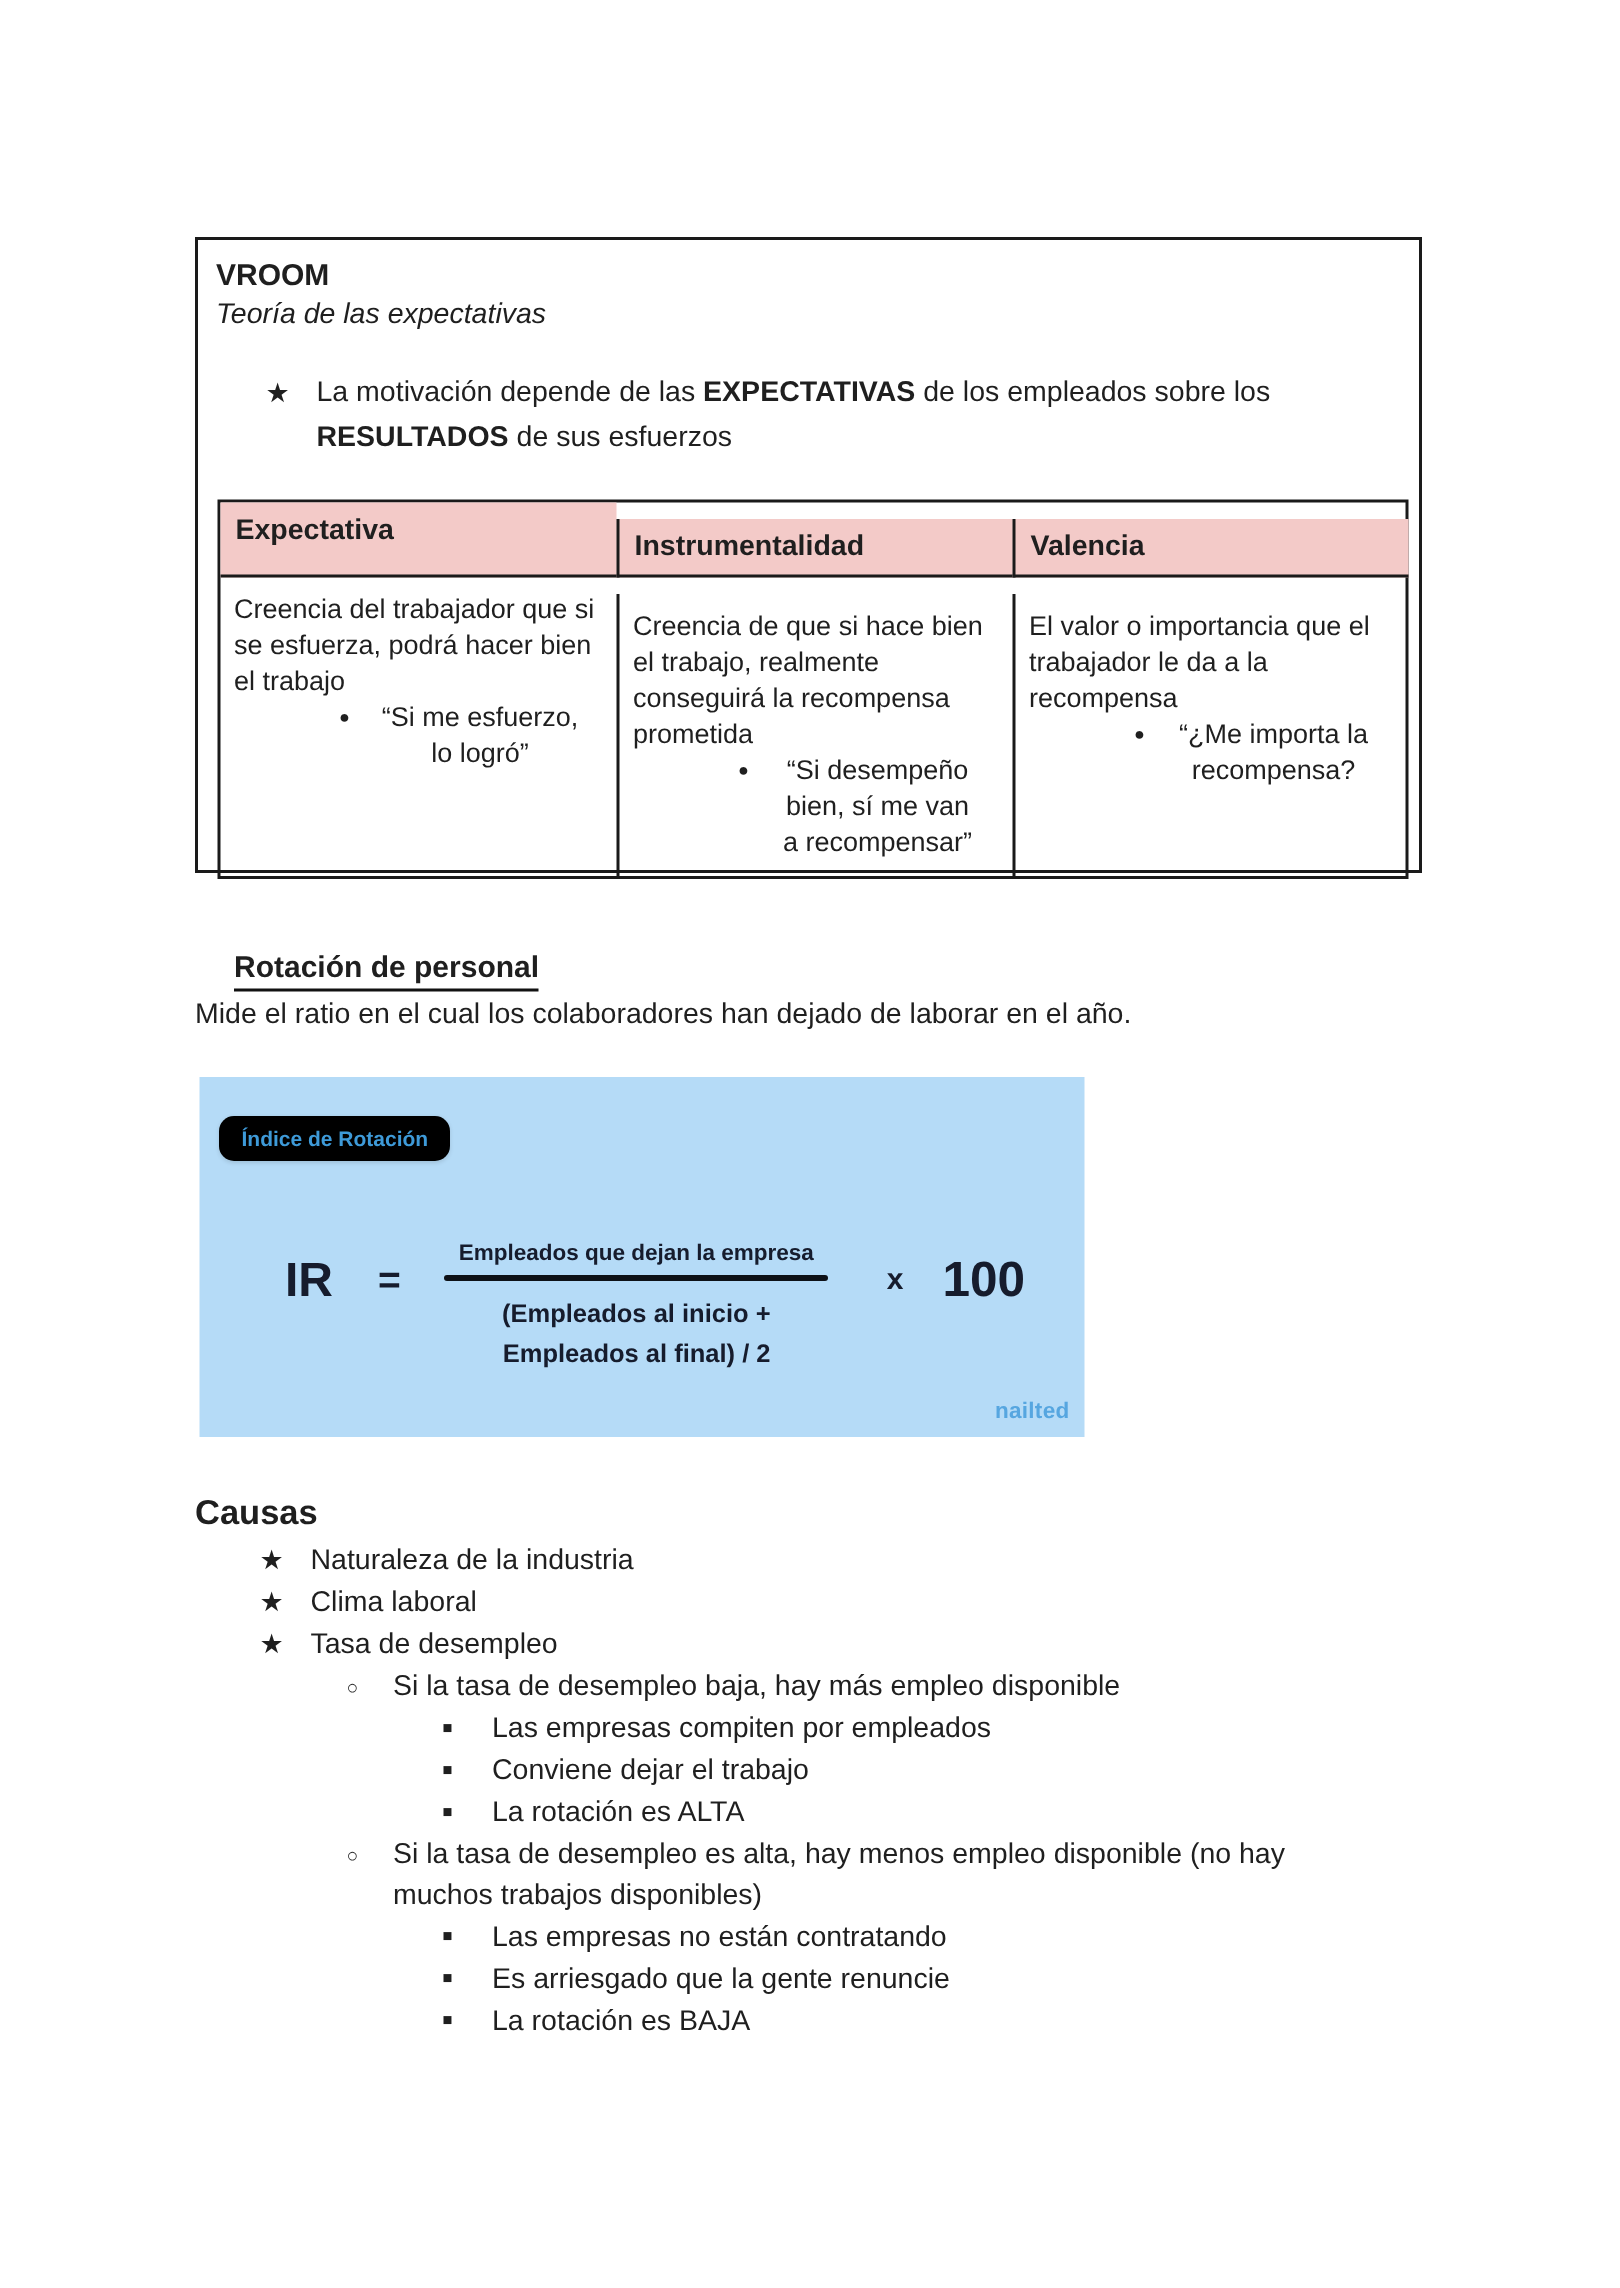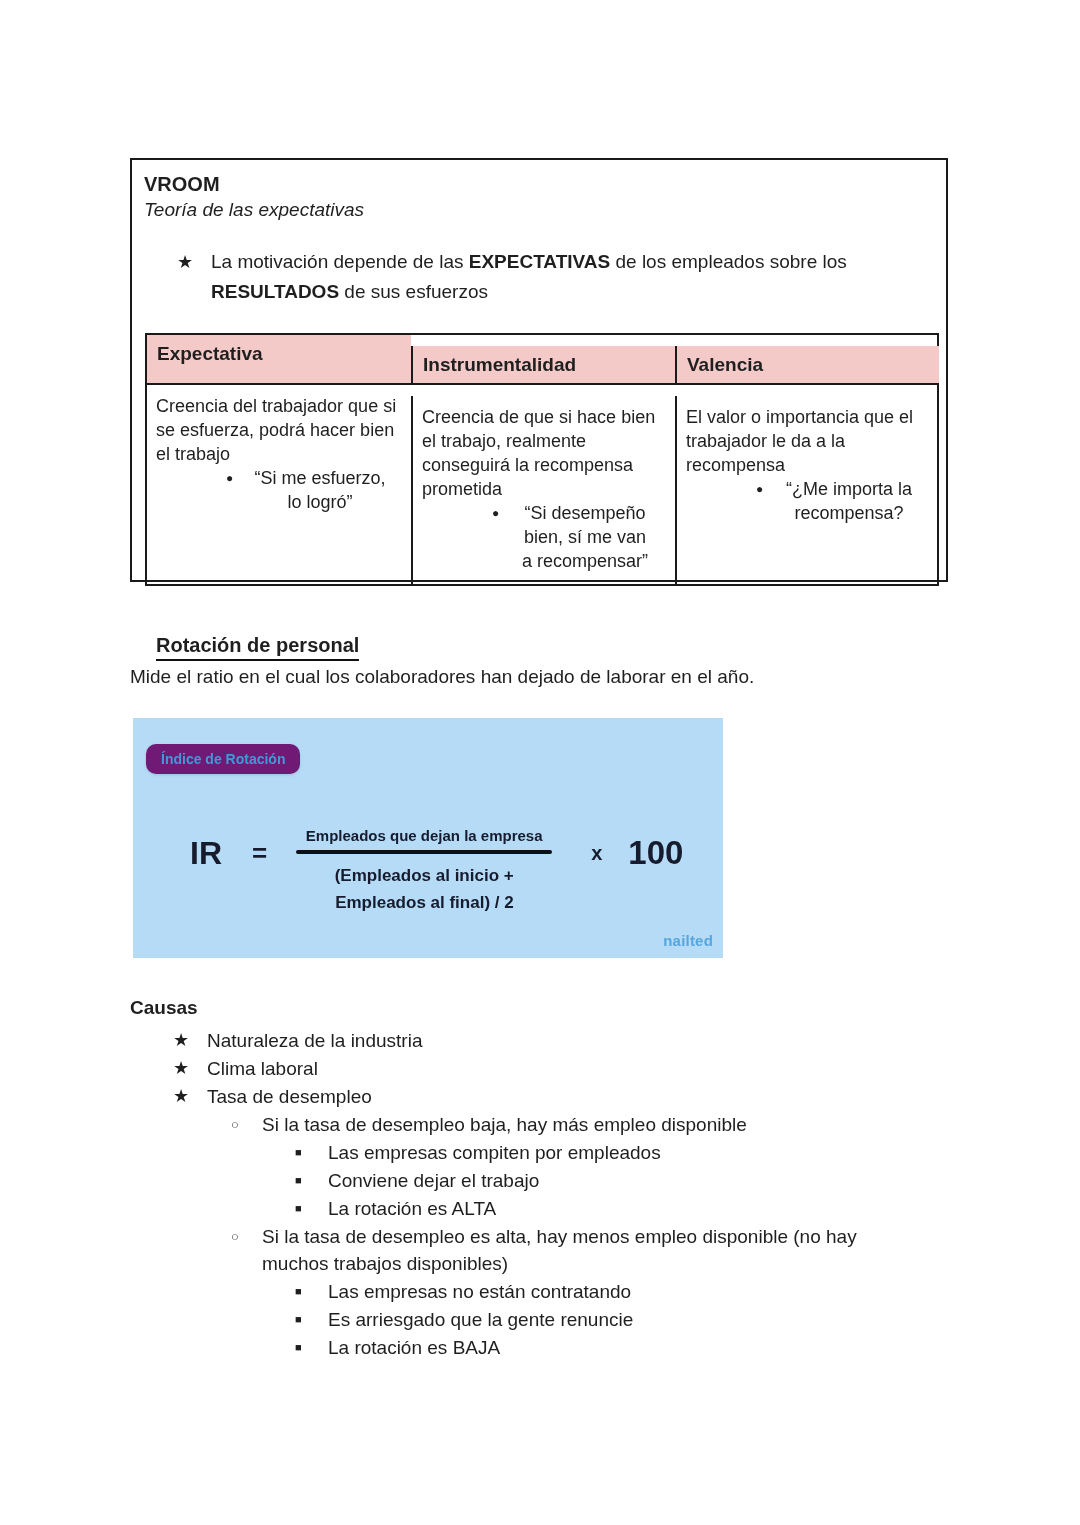--- a/index.html
+++ b/index.html
@@ -44,21 +44,21 @@
   .rot-desc { position:absolute; left:130px; top:666px; font-size:19px; }
 
   
   .card {
     position:absolute; left:133px; top:718px; width:590px; height:240px;
     background:var(--card-bg,#b5dbf7);
     font-family:"Liberation Sans","DejaVu Sans",sans-serif;
   }
   .badge {
     position:absolute; left:13px; top:26px;
-    background:#701a75; color:var(--badge-text,#3e9ad8);
+    background:#000000; color:var(--badge-text,#3e9ad8);
     font-size:14px; font-weight:bold; padding:7px 15px;
     border-radius:10px; box-shadow:0 1px 3px rgba(0,0,0,0.12);
   }
   .formula {
     position:absolute; left:57px; top:70px; display:flex; align-items:center;
     color:#161c2d;
   }
   .formula .ir { font-size:32px; font-weight:bold; margin-right:30px; }
   .formula .eq { font-size:26px; font-weight:bold; margin-right:28px; }
   .fraction { display:flex; flex-direction:column; align-items:center; width:258px; }
@@ -73,21 +73,21 @@
   }
   .formula .mult { font-size:20px; font-weight:bold; margin:0 26px 0 38px; }
   .formula .hundred { font-size:33px; font-weight:bold; }
   .brand {
     position:absolute; right:10px; bottom:9px;
     color:var(--brand-text,#56a6e0); font-size:15px; font-weight:bold; letter-spacing:0.2px;
   }
 
   
   .causas { position:absolute; left:130px; top:996px; width:880px; }
-  .causas-h { font-size:19px; font-weight:bold; line-height:24px; margin-bottom:7px; }
+  .causas-h { font-size:23px; font-weight:bold; line-height:24px; margin-bottom:7px; }
   .li { display:flex; line-height:27px; margin-bottom:1px; font-size:19px; }
   .li .b { flex:none; }
   .li-star   { padding-left:43px; }
   .li-star .b   { width:24px; margin-right:10px; font-size:18px; }
   .li-circle { padding-left:101px; }
   .li-circle .b { width:20px; margin-right:11px; font-size:13px; color:#2a2a2a; }
   .li-square { padding-left:165px; }
   .li-square .b { width:20px; margin-right:13px; font-size:11px; }
   .li .txt { max-width:660px; }
 </style>

